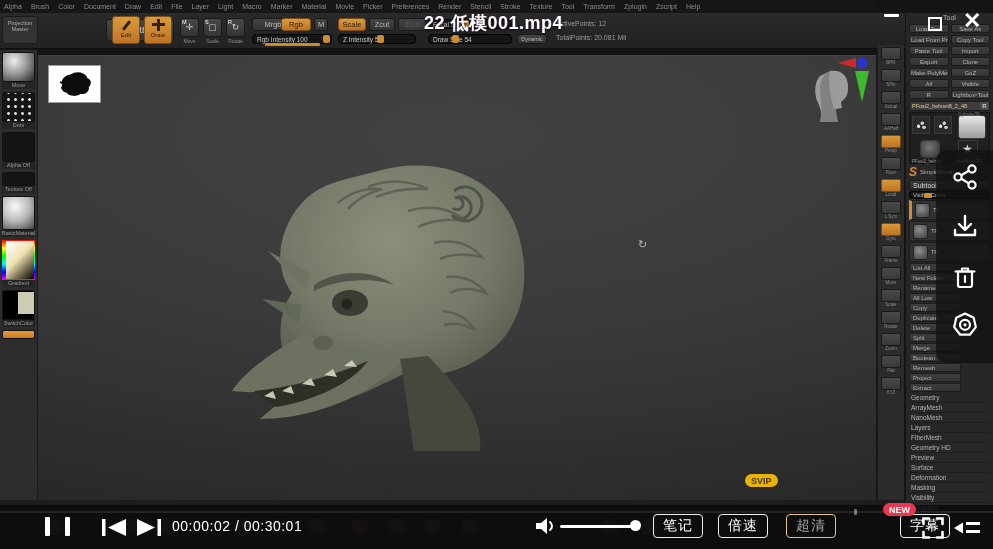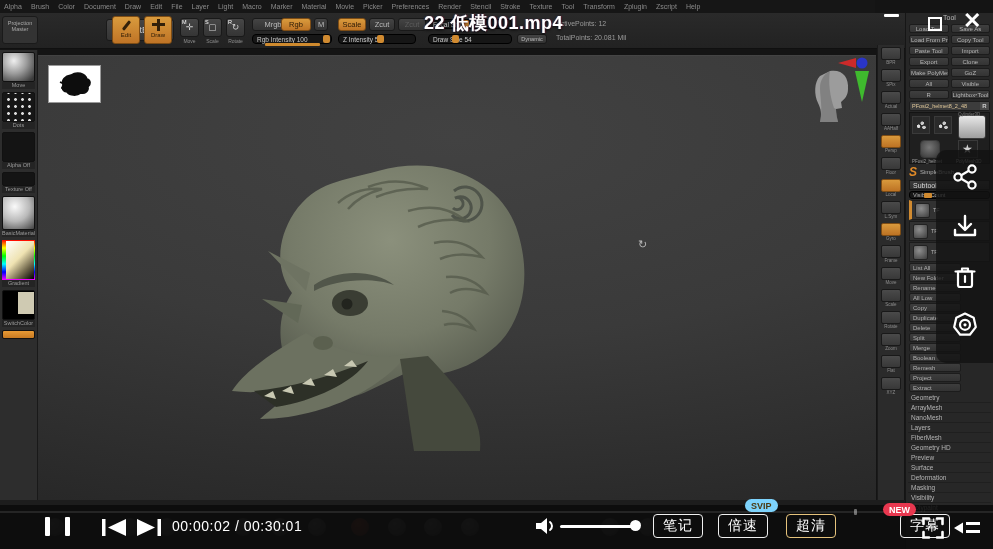--- a/index.html
+++ b/index.html
@@ -111,23 +111,23 @@
   .seek{left:0;top:511px;width:993px;height:2px;background:rgba(255,255,255,.10)}
   .seek-mark{left:854px;top:509px;width:3px;height:6px;background:rgba(255,255,255,.4);border-radius:1px}
   .pause-ic{position:absolute;left:45px;top:517px;width:28px;height:19px}
   .pause-ic i{position:absolute;top:0;width:5px;height:19px;background:#fff;border-radius:1px}
   .pp-ic{position:absolute;top:519px}
   .time{position:absolute;left:172px;top:518px;font-size:14px;color:#fff;letter-spacing:.5px}
   .vol-ic{position:absolute;left:534px;top:516px}
   .vol-slider{position:absolute;left:560px;top:525px;width:76px;height:2.5px;background:#fff;border-radius:2px}
   .vol-knob{position:absolute;left:630px;top:520px;width:11px;height:11px;background:#fff;border-radius:50%}
   .pbtn{position:absolute;top:514px;height:24px;line-height:21px;padding:0 9px;border:1.5px solid #f0f0f0;border-radius:4px;color:#fff;font-size:14px;letter-spacing:1px}
-  .pbtn.gold{border-color:#e6c37c;color:#ffffff}
+  .pbtn.gold{border-color:#e6c37c;color:#a3a3a3}
   .pbadge{position:absolute;font-size:9px;font-weight:bold;padding:1.5px 6px;border-radius:8px}
-  .svip{left:745px;top:499px;background:#7dd3fc;color:#4a3a12}
+  .svip{left:745px;top:474px;background:#eab308;color:#4a3a12}
   .new{left:883px;top:503px;background:#e8374f;color:#fff}
   .fs-ic{position:absolute;left:922px;top:517px}
   .pl-ic{position:absolute;left:954px;top:519px}
 </style>
 </head>
 <body>
 
 <div class="stage">
 
   <div class="zb">

